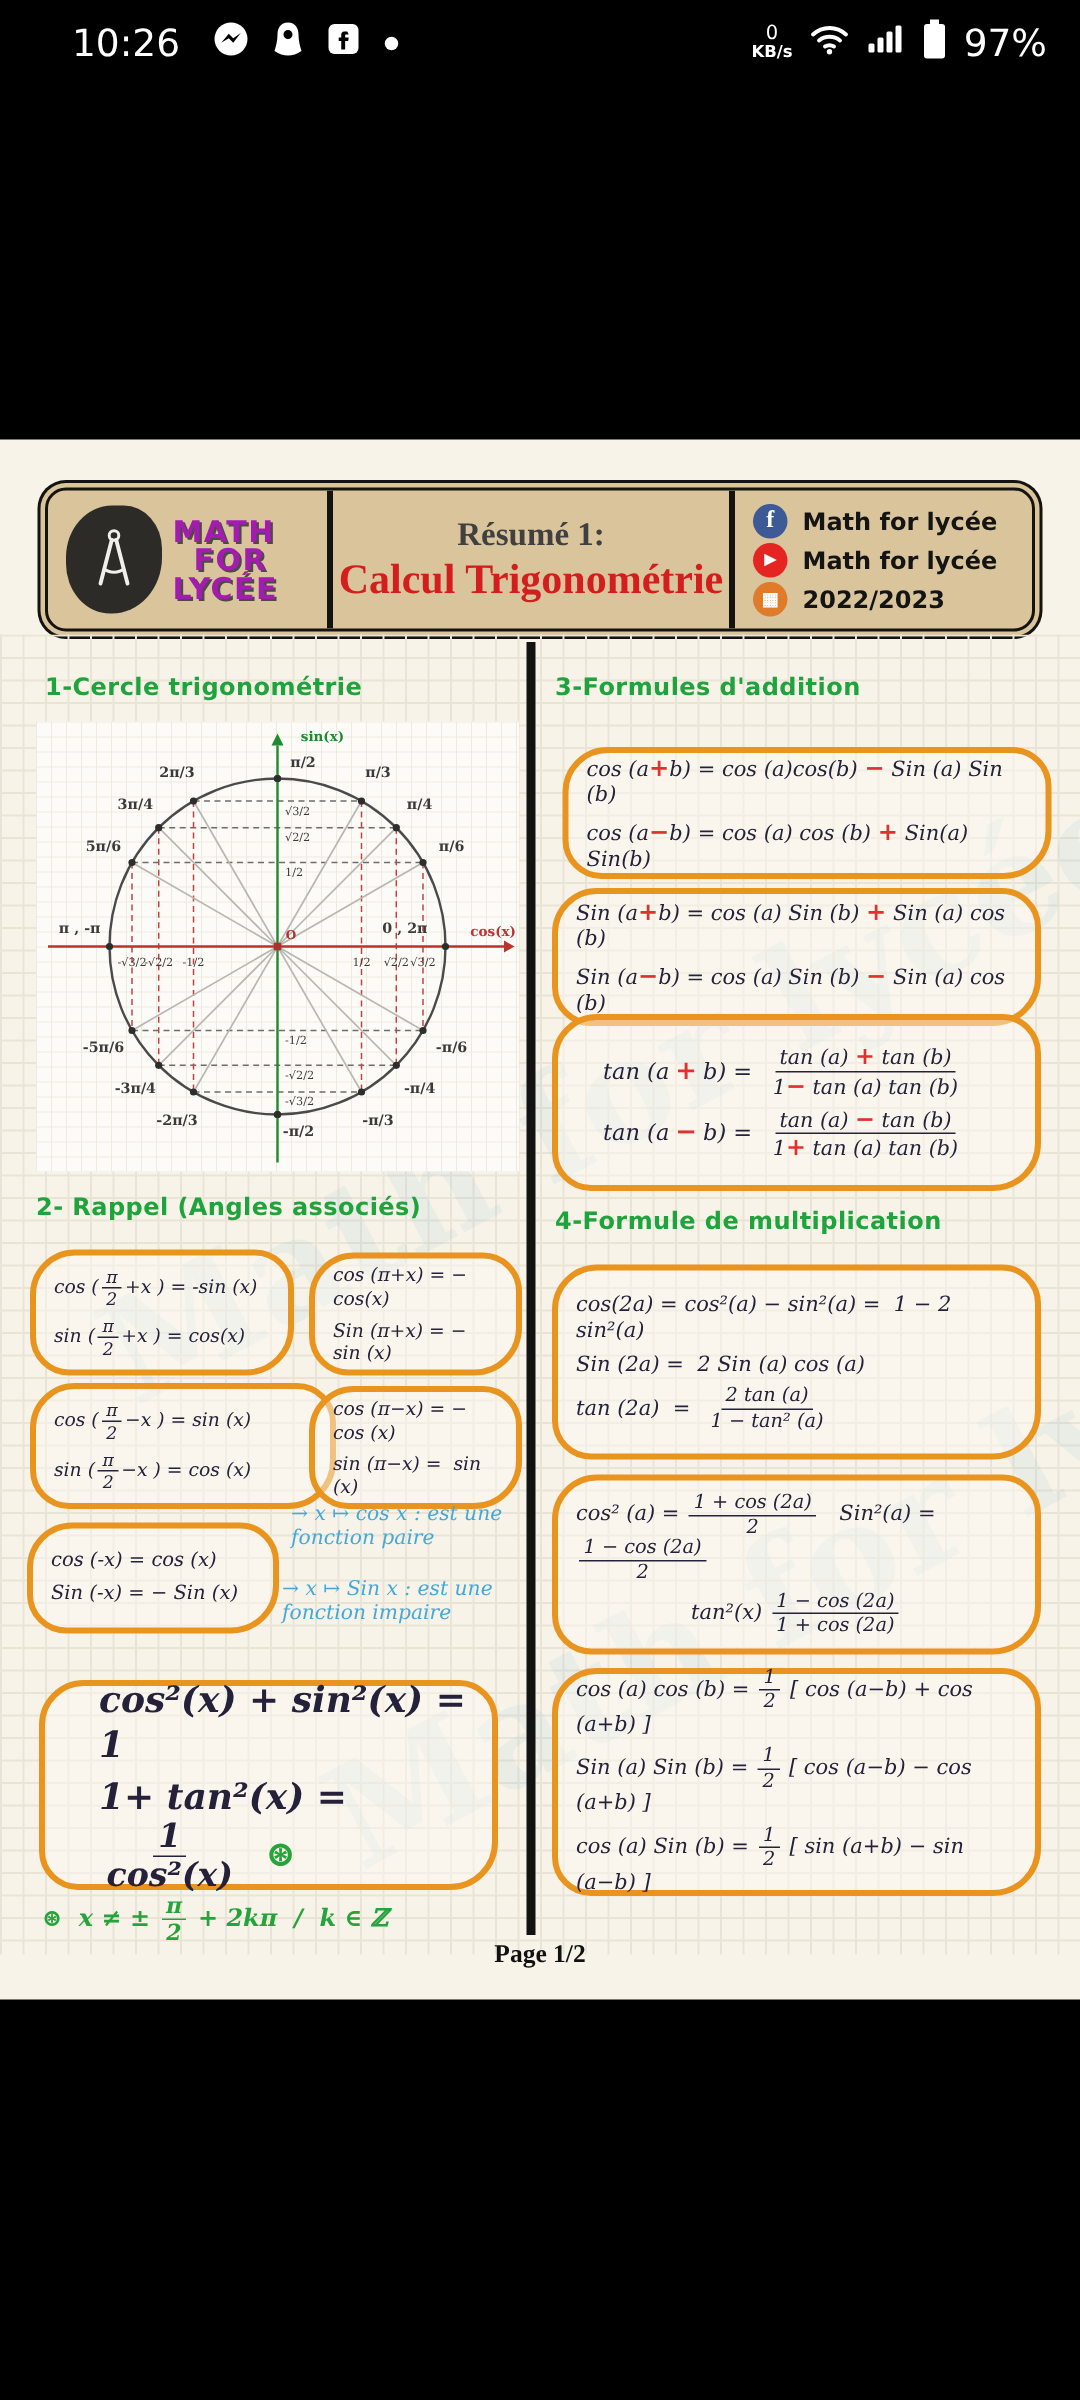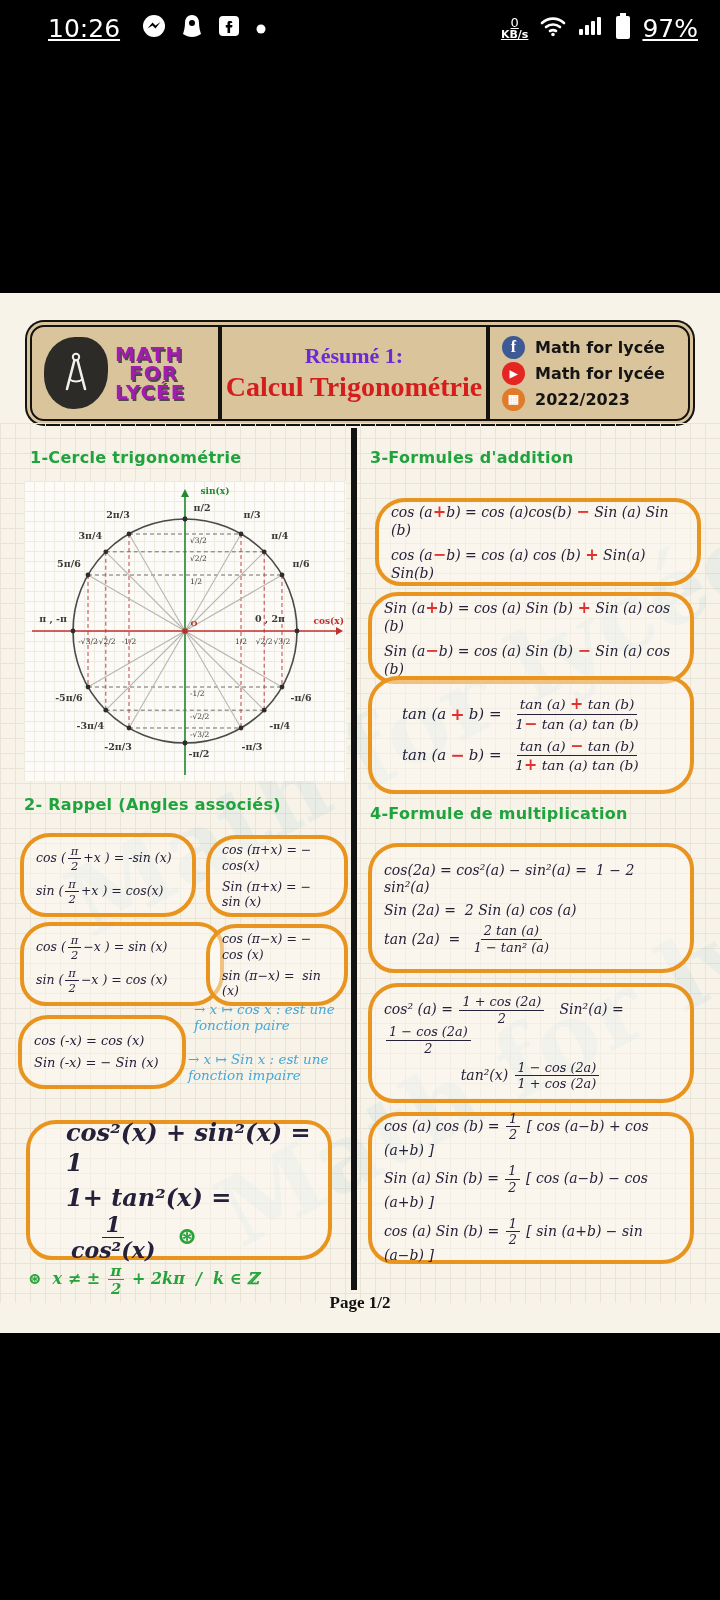--- a/index.html
+++ b/index.html
@@ -1,21 +1,21 @@
 <!DOCTYPE html>
 <html><head>
 <meta charset="utf-8">
 <style>
   html,body{margin:0;padding:0;}
   body{width:720px;height:1600px;background:#000;position:relative;overflow:hidden;
        font-family:"DejaVu Sans",sans-serif;}
 
   
   .statusbar{position:absolute;top:0;left:0;width:720px;height:56px;display:flex;
-             align-items:center;color:#fff;box-sizing:border-box;padding:0 22px;text-decoration:underline;}
+             align-items:center;color:#fff;box-sizing:border-box;padding:0 22px;}
   .sb-time{font-size:25px;margin-left:26px;margin-right:22px;}
   .sb-icons{display:flex;align-items:center;gap:16px;}
   .sb-right{margin-left:auto;display:flex;align-items:center;gap:11px;}
   .net{display:flex;flex-direction:column;align-items:center;line-height:1;}
   .net .n0{font-size:13px;}
   .net .nu{font-size:11px;font-weight:bold;}
   .sb-batt-pct{font-size:25px;}
 
   
   .page{position:absolute;top:293px;left:0;width:720px;height:1040px;background:#f7f3e9;}
@@ -26,21 +26,21 @@
           box-shadow:0 0 0 3px #d9c49c,0 0 0 5px #141310;
           display:flex;align-items:stretch;overflow:hidden;}
   .vsep{width:4px;background:#141310;}
   .cell{box-sizing:border-box;}
   .logo-cell{width:186px;display:flex;align-items:center;gap:7px;padding-left:12px;}
   .logo-blob{width:64px;height:72px;background:#2c2b27;border-radius:48% 40% 52% 46%;
              display:flex;align-items:center;justify-content:center;flex:none;}
   .logo-text{font-weight:bold;font-size:20px;line-height:0.95;color:#a21caf;
              text-shadow:1.5px 1.5px 0 #4c4a45;letter-spacing:1px;}
   .title-cell{flex:1;display:flex;flex-direction:column;align-items:center;justify-content:center;gap:2px;}
-  .doc-subtitle{font-family:"Liberation Serif",serif;font-weight:bold;font-size:22px;color:#6d28d9;}
+  .doc-subtitle{font-family:"Liberation Serif",serif;font-weight:bold;font-size:22px;color:#404040;}
   .doc-title{font-family:"Liberation Serif",serif;font-weight:bold;font-size:28px;color:#d41d1d;}
   .social-cell{width:198px;display:flex;flex-direction:column;justify-content:center;gap:3px;padding-left:12px;}
   .social-row{display:flex;align-items:center;gap:10px;font-weight:bold;font-size:16px;color:#141414;}
   .sicon{width:23px;height:23px;border-radius:50%;display:flex;align-items:center;
          justify-content:center;color:#fff;flex:none;font-family:"Liberation Serif",serif;}
   .sicon.fb{background:#3d5a97;font-size:16px;font-weight:bold;}
   .sicon.yt{background:#e52521;font-size:10px;}
   .sicon.cal{background:#e07b2a;font-size:12px;}
 
   

